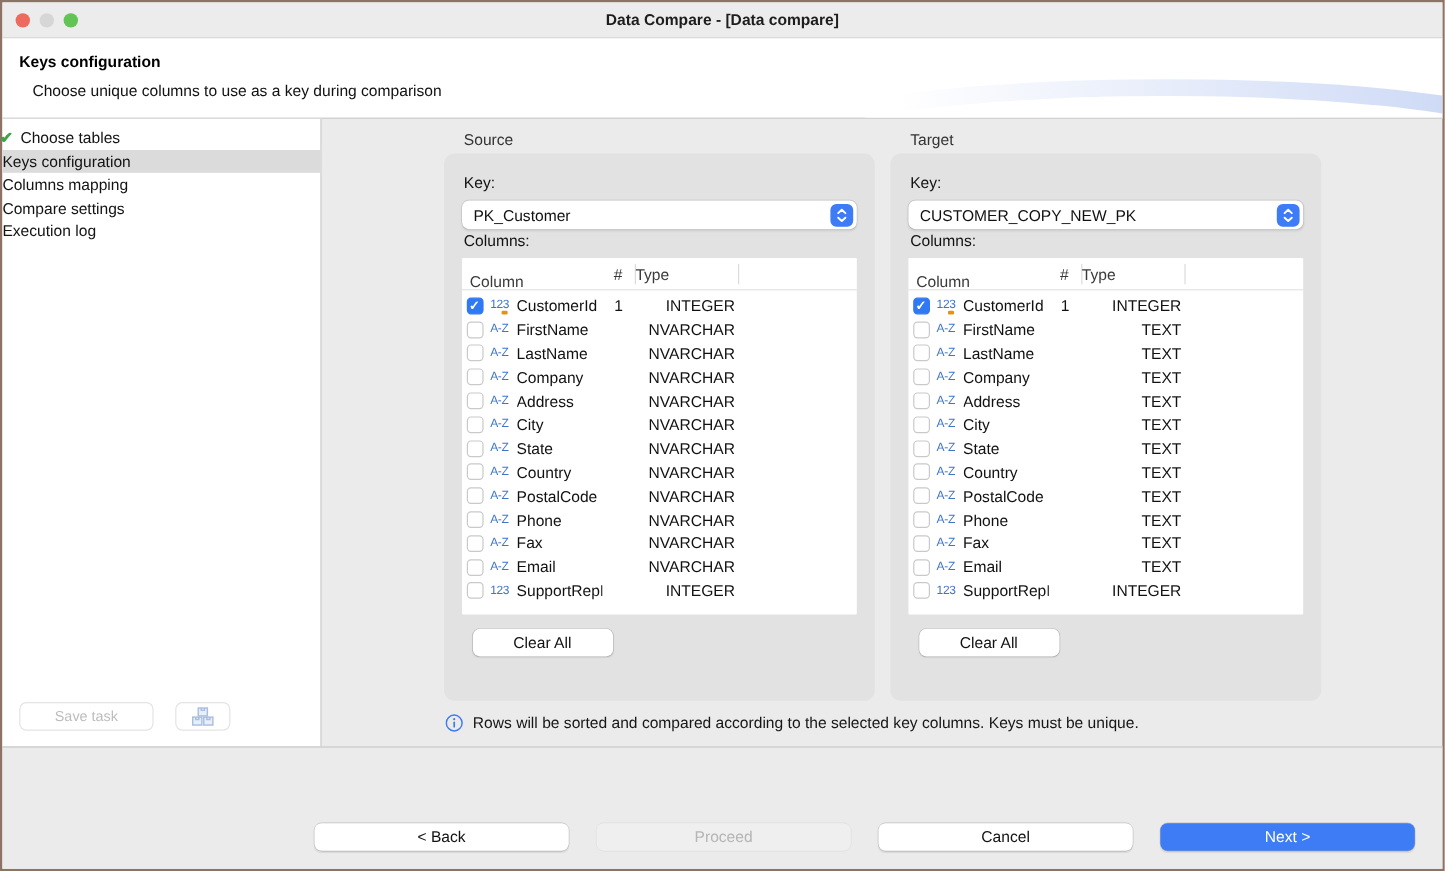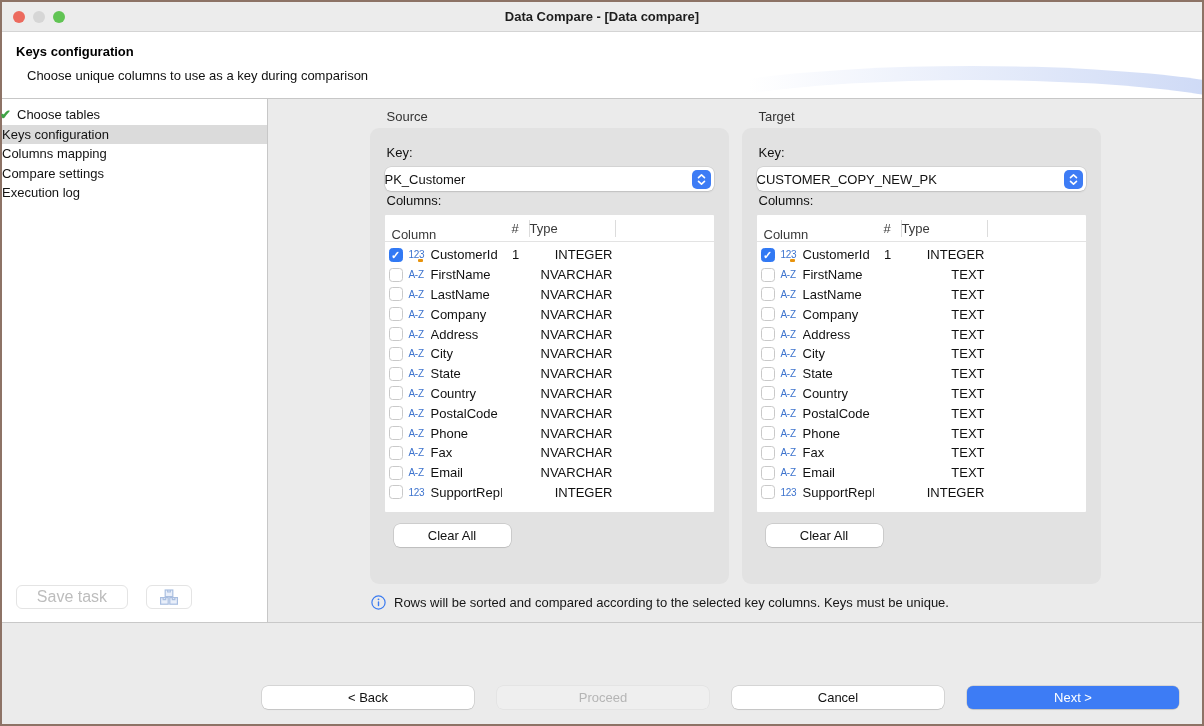--- a/index.html
+++ b/index.html
@@ -25,31 +25,31 @@
                    background:linear-gradient(90deg, rgba(170,190,240,0) 15%, rgba(150,175,235,0.55)); }
   .swirl::after  { content:''; position:absolute; right:-90px; top:26px; width:640px; height:95px; border-radius:50%; background:#fff; }
 
   
   .bodyrow { flex:1; display:flex; min-height:0; }
   .sidebar { width:266px; flex:0 0 auto; background:#fff; border-right:1px solid #C7C7C7; position:relative; padding-top:6px; }
   .side-item { font-size:13px; line-height:19.5px; color:#131313; cursor:default; white-space:nowrap; }
   .side-item.selected { background:#DBDBDB; }
   .side-item .check { color:#3FA445; font-weight:bold; display:inline-block; width:17px; margin-left:-2px; }
   .side-actions { position:absolute; bottom:13px; left:14px; display:flex; gap:18px; align-items:center; }
-  .save-btn { width:112px; height:24px; line-height:22px; text-align:center; font-size:16px; color:#BDBDBD; background:#fff; border:1px solid #E4E4E4; border-radius:6px; }
+  .save-btn { width:112px; height:24px; line-height:22px; text-align:center; font-size:12px; color:#BDBDBD; background:#fff; border:1px solid #E4E4E4; border-radius:6px; }
   .icon-btn { width:46px; height:24px; background:#fff; border:1px solid #E4E4E4; border-radius:6px; display:flex; align-items:center; justify-content:center; }
 
   
   .content { flex:1; padding-top:10px; position:relative; }
   .panels { display:flex; justify-content:center; gap:13px; }
   .group { width:359px; }
   .group-label { font-size:13px; color:#333; margin:0 0 4px 17px; }
   .panel { width:359px; height:456px; background:#E2E2E2; border-radius:9px; padding:15px; }
   .key-label { font-size:13px; color:#111; margin:2px 0 7px 2px; }
-  .popup { height:24px; background:#fff; border-radius:6px; display:flex; align-items:center; padding:0 3px 0 0;
+  .popup { height:24px; background:#fff; border-radius:6px; display:flex; align-items:center; padding:0 3px 0 10px;
            box-shadow:0 0 0 0.5px rgba(0,0,0,0.12), 0 1px 2px rgba(0,0,0,0.10); cursor:default; }
   .popup-value { flex:1; font-size:13px; color:#111; white-space:nowrap; overflow:hidden; }
   .stepper { width:19px; height:19px; background:#3D7CF5; border-radius:5px; display:flex; align-items:center; justify-content:center; flex:0 0 auto; }
   .cols-label { font-size:13px; color:#111; margin:2px 0 7px 2px; }
 
   .table { background:#fff; height:297px; overflow:hidden; border-radius:1px; }
   .thead { display:grid; grid-template-columns:1fr 28px 86px 98px; height:27px; align-items:center; border-bottom:1px solid #E3E3E3; font-size:13px; color:#3a3a3a; }
   .th-col { padding-left:7px;margin-top:12px; }
   .th-num { text-align:center; border-right:1px solid #DCDCDC; height:17px; line-height:17px; }
   .th-type { padding-right:3px; border-right:1px solid #DCDCDC; height:17px; line-height:17px; }

